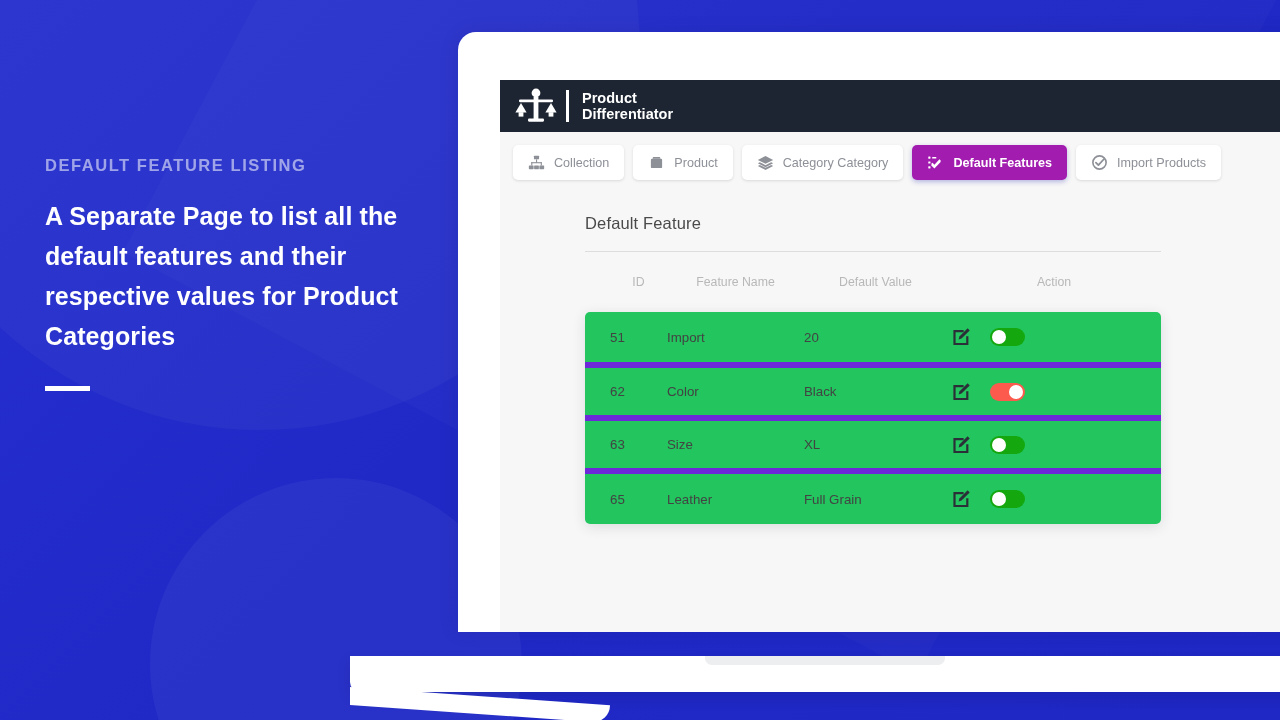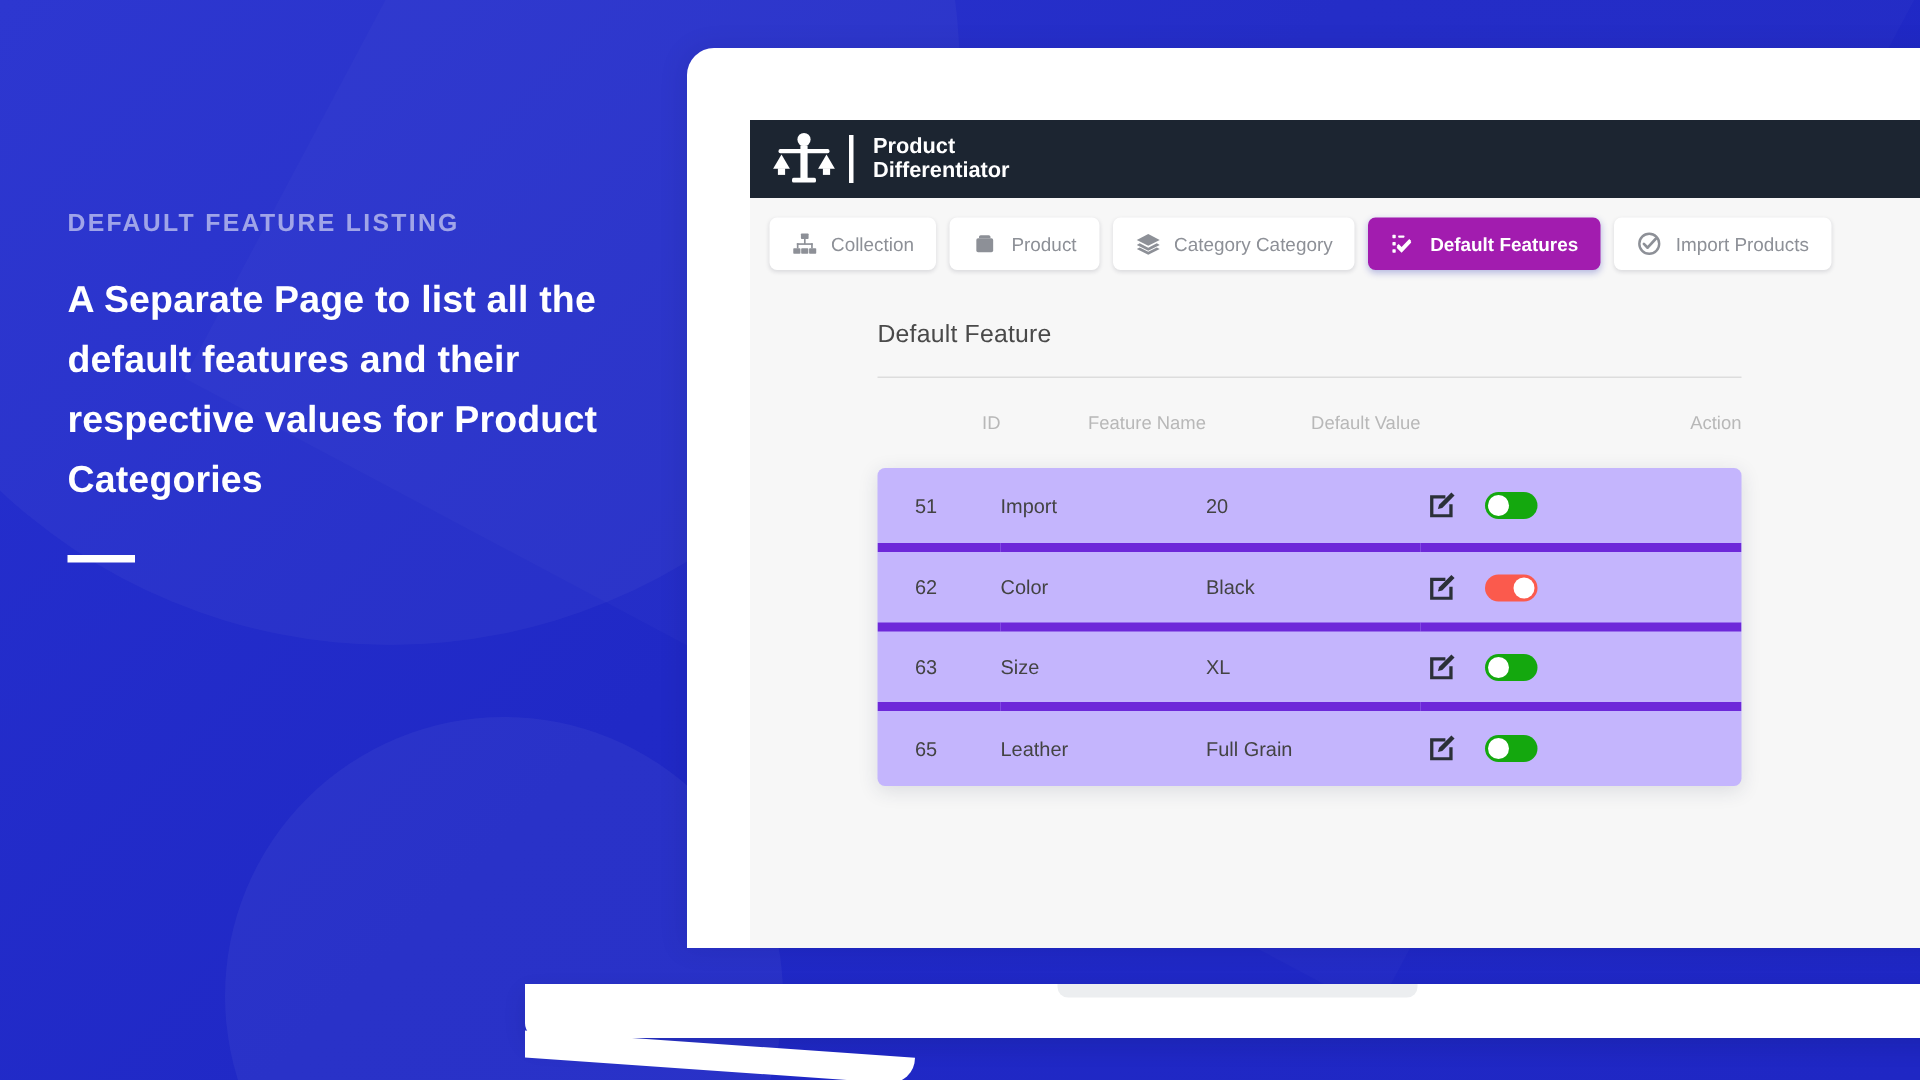--- a/index.html
+++ b/index.html
@@ -28,21 +28,21 @@
   }
   .bg-diag {
     position:absolute; right:-60px; top:-120px;
     width:900px; height:900px;
     background:rgba(255,255,255,0.018);
     transform:rotate(28deg);
     transform-origin:top right;
   }
 
   
-  .left-copy { position:absolute; left:45px; top:140px; width:400px; z-index:6; }
+  .left-copy { position:absolute; left:45px; top:156px; width:400px; z-index:6; }
   .eyebrow {
     font-size:16.5px; font-weight:bold; letter-spacing:1.55px;
     color:rgba(255,255,255,0.55); text-transform:uppercase;
     margin-bottom:21px;
   }
   .headline {
     font-size:25px; font-weight:bold; color:#ffffff;
     line-height:40px; letter-spacing:0.1px;
   }
   .rule { width:45px; height:5px; background:#ffffff; margin-top:30px; }
@@ -110,29 +110,29 @@
   .tab.active { background:#a21caf; color:#ffffff; font-weight:bold; box-shadow:0 2px 5px rgba(30,35,170,0.3); }
   .tab-icon { width:17px; height:17px; flex:none; display:block; }
 
   
   .content { padding:34px 0 0 85px; }
   .panel-title { font-size:16.5px; color:#4a4a4a; letter-spacing:0.15px; }
   .panel-divider { width:576px; height:1px; background:#dddddd; margin-top:18px; }
 
   table.feat { width:576px; border-collapse:separate; border-spacing:0; margin-top:23px; }
   table.feat th {
-    text-align:right; font-size:12.3px; font-weight:normal;
+    text-align:center; font-size:12.3px; font-weight:normal;
     color:#b8b8b8; padding:0 0 23px 0;
   }
   .col-id { width:82px; padding-left:25px !important; }
   .col-name { width:137px; }
   .col-val { width:143px; }
   .col-act { width:auto; }
 
-  .card { width:576px; background:#c4b5fd; border-radius:5px;
+  .card { width:576px; background:#22c55e; border-radius:5px;
           box-shadow:0 3px 13px rgba(40,45,80,0.13); overflow:hidden; }
   table.rows { width:100%; border-collapse:collapse; }
   table.rows td { padding:0; height:53px; font-size:13.3px; color:#434343; vertical-align:middle; }
   table.rows tr + tr td { border-top:6px solid #6d28d9; }
   td.c-id { width:82px; padding-left:25px !important; }
   td.c-name { width:137px; }
   td.c-val { width:143px; }
   td.c-act { width:auto; }
   .act-wrap { display:flex; align-items:center; gap:19px; padding-left:4px; }
   .edit-icon { width:20px; height:20px; display:block; cursor:pointer; }

